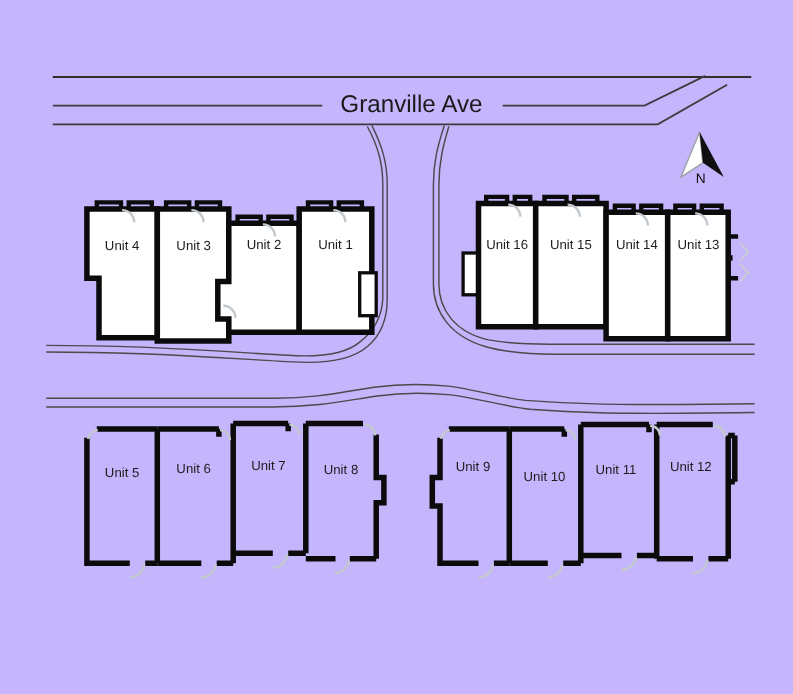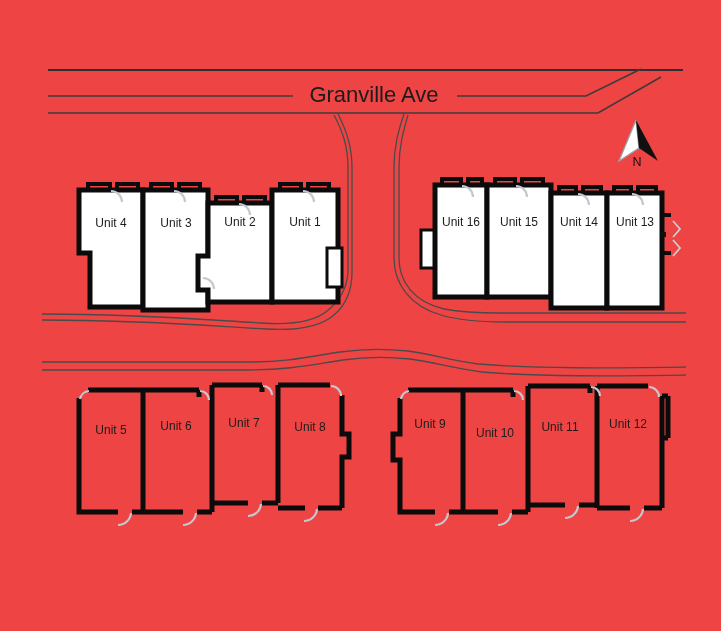--- a/index.html
+++ b/index.html
@@ -1,16 +1,16 @@
 <!DOCTYPE html>
 <html><head>
 <meta charset="utf-8">
 <style>
   html,body{margin:0;padding:0;background:#ffffff;}
-  .plan{position:relative;width:721px;height:631px;background:#ef4444;overflow:hidden;}
+  .plan{position:relative;width:721px;height:631px;background:#c4b5fd;overflow:hidden;}
   svg{display:block;}
   text{font-family:"Liberation Sans", sans-serif;}
   .street-name{font-size:22px;fill:#1b1b1b;}
   .unit-label{font-size:12px;fill:#1c1c1c;}
   .north-label{font-size:12.5px;fill:#111;}
   .thin{stroke:#3c3c3c;stroke-width:1.6;fill:none;}
   .thin2{stroke:#2f2f2f;stroke-width:2;fill:none;}
   .lane{stroke:#4a4a4a;stroke-width:1.3;fill:none;}
   .wall{stroke:#0b0b0b;stroke-width:5;fill:none;stroke-linejoin:miter;}
   .wallfill{stroke:#0b0b0b;stroke-width:5;fill:#ffffff;stroke-linejoin:miter;}

